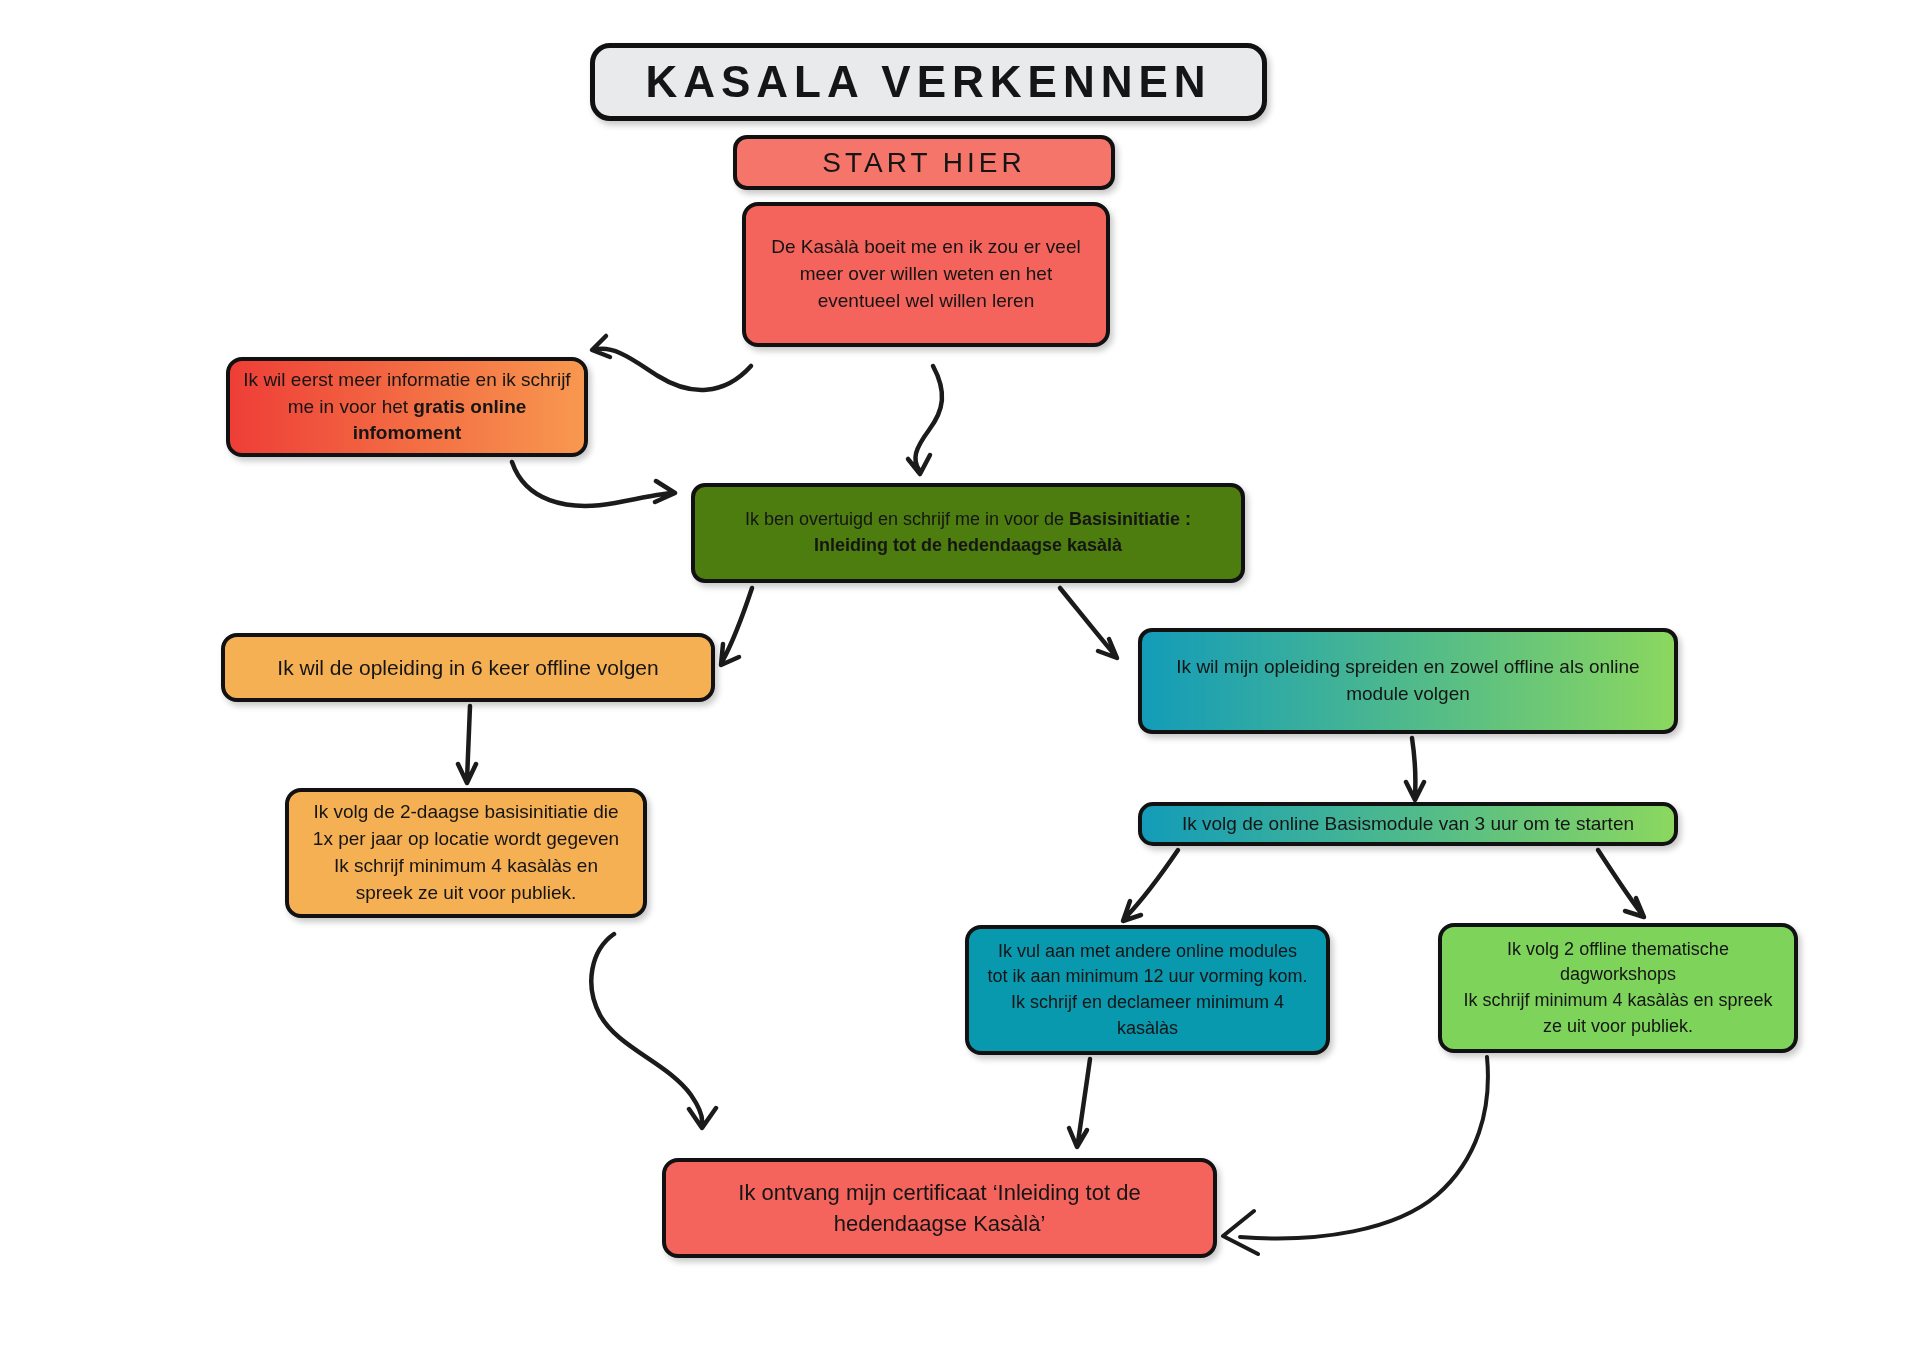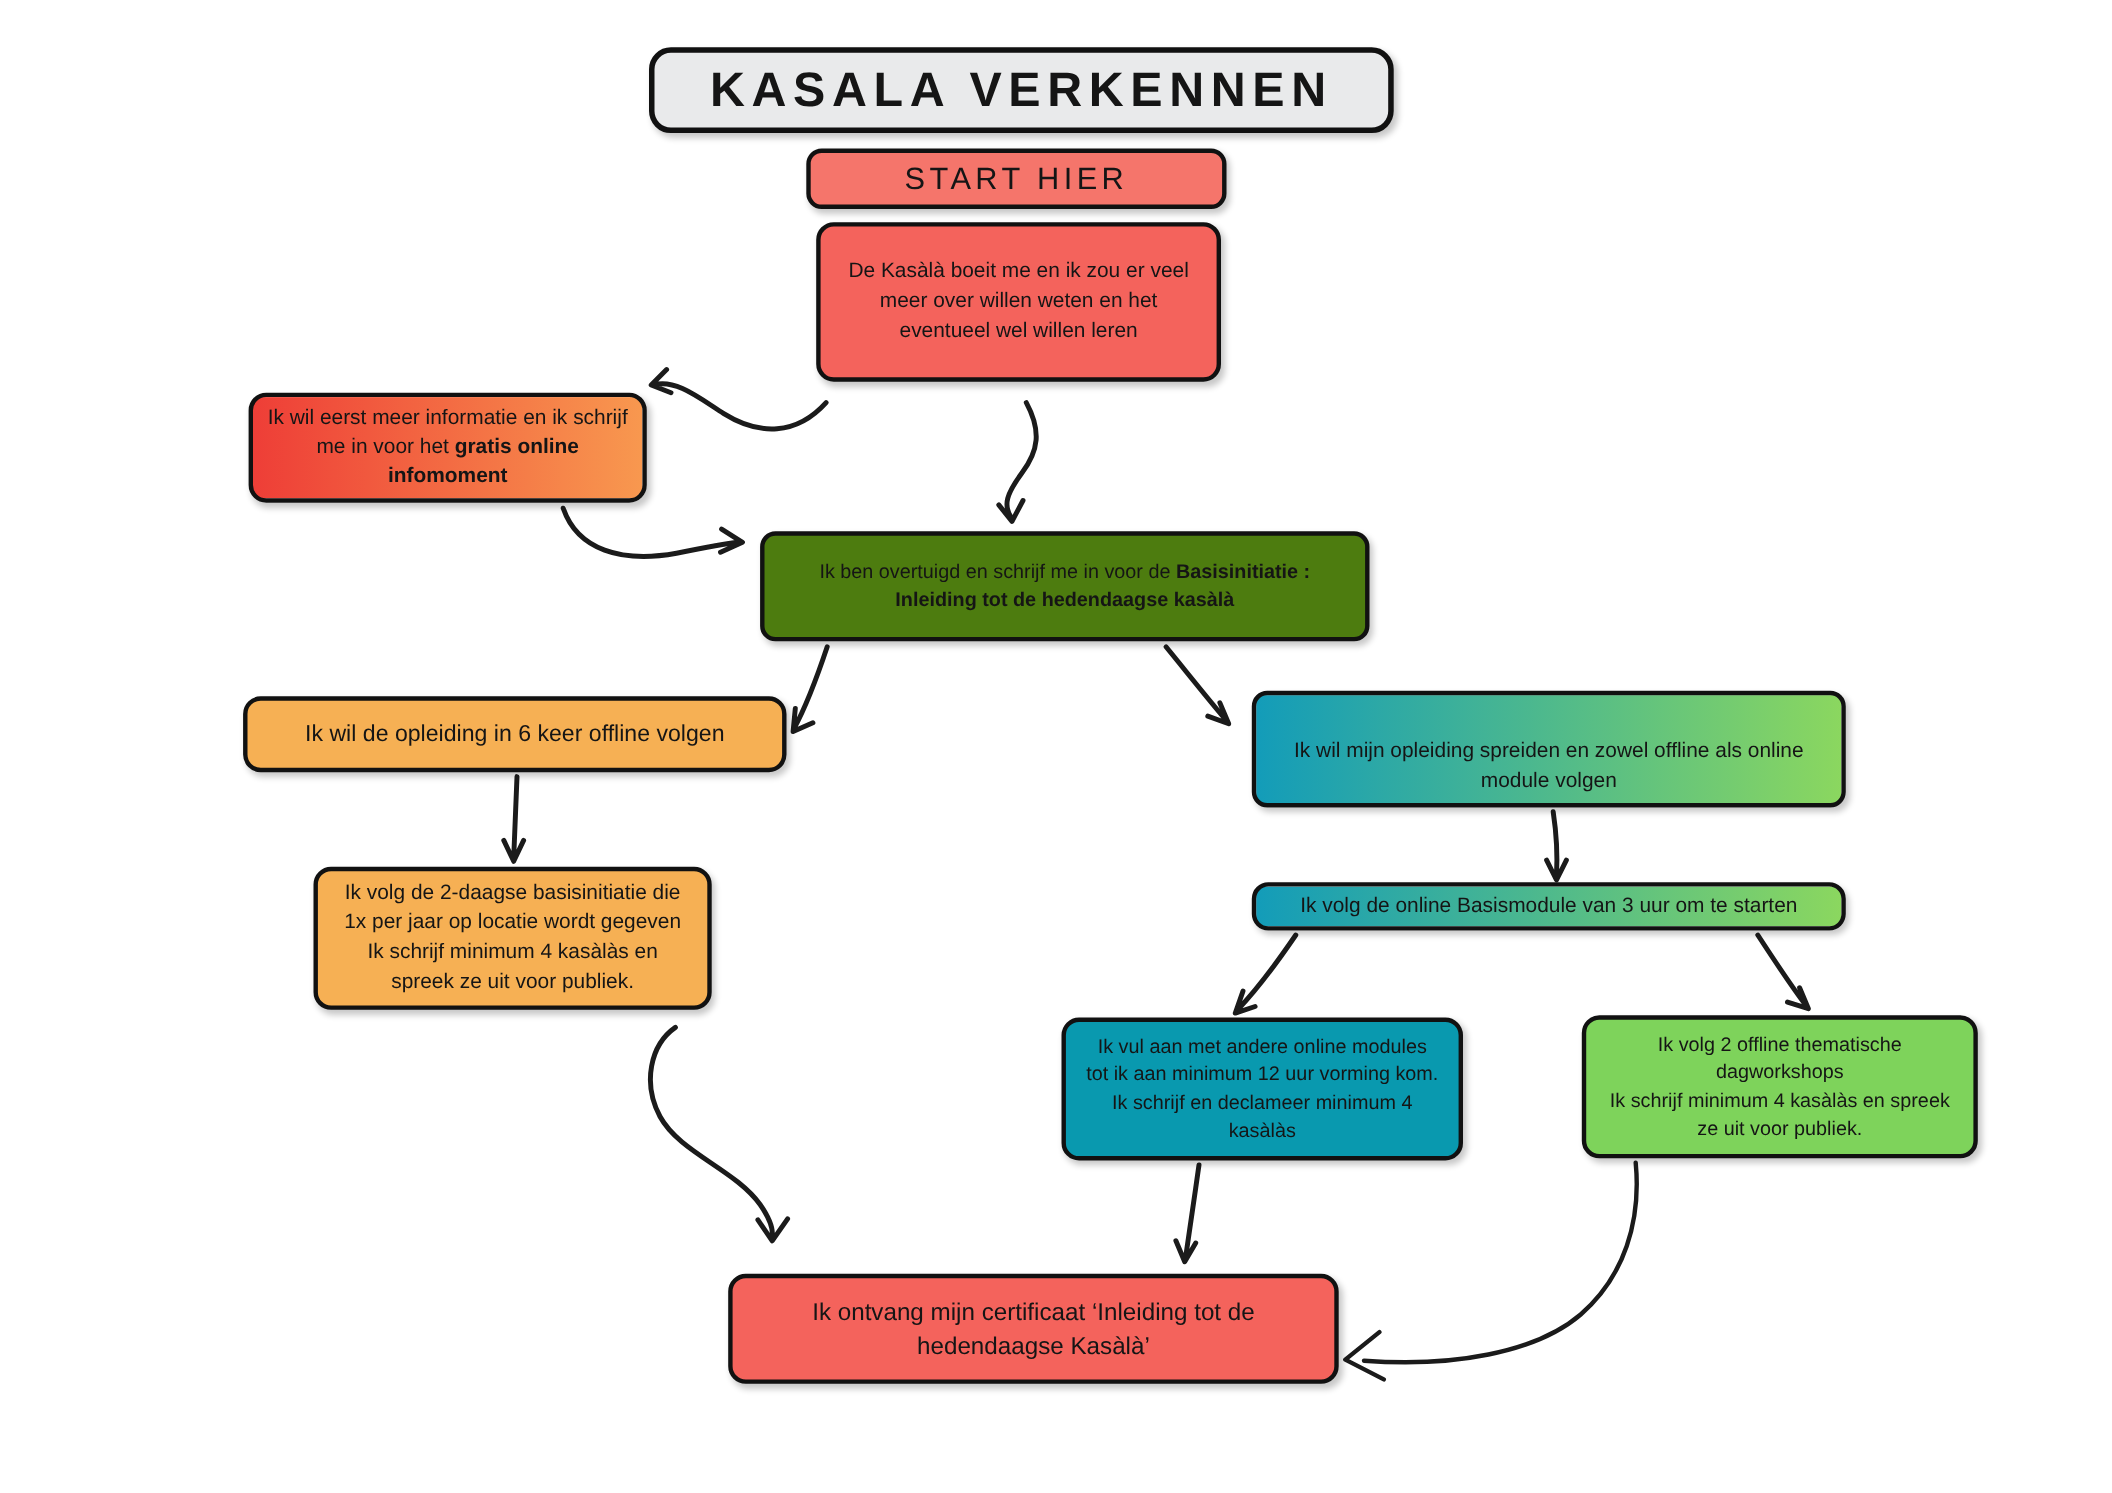--- a/index.html
+++ b/index.html
@@ -100,21 +100,21 @@
 
   <div class="node basis-box" style="background: #4d7c0f;">
     <span class="node-text"><span>Ik ben overtuigd en schrijf me in voor de </span><span class="b">Basisinitiatie :
 Inleiding tot de hedendaagse kasàlà</span></span>
   </div>
 
   <div class="node offline-box" style="background: rgb(246, 176, 84);">
     <span class="node-text">Ik wil de opleiding in 6 keer offline volgen</span>
   </div>
 
-  <div class="node spread-box" style="background: linear-gradient(90deg, rgb(19, 156, 185), rgb(139, 215, 95)); align-items: flex-end;">
+  <div class="node spread-box" style="background: linear-gradient(90deg, rgb(19, 156, 185), rgb(139, 215, 95));">
     <span class="node-text">Ik wil mijn  opleiding spreiden en zowel offline als online
 module volgen</span>
   </div>
 
   <div class="node twodaagse-box" style="background: rgb(246, 176, 84);">
     <span class="node-text">Ik volg de 2-daagse basisinitiatie die
 1x per jaar op locatie wordt gegeven
 Ik schrijf minimum  4 kasàlàs en
 spreek ze uit voor publiek.</span>
   </div>

